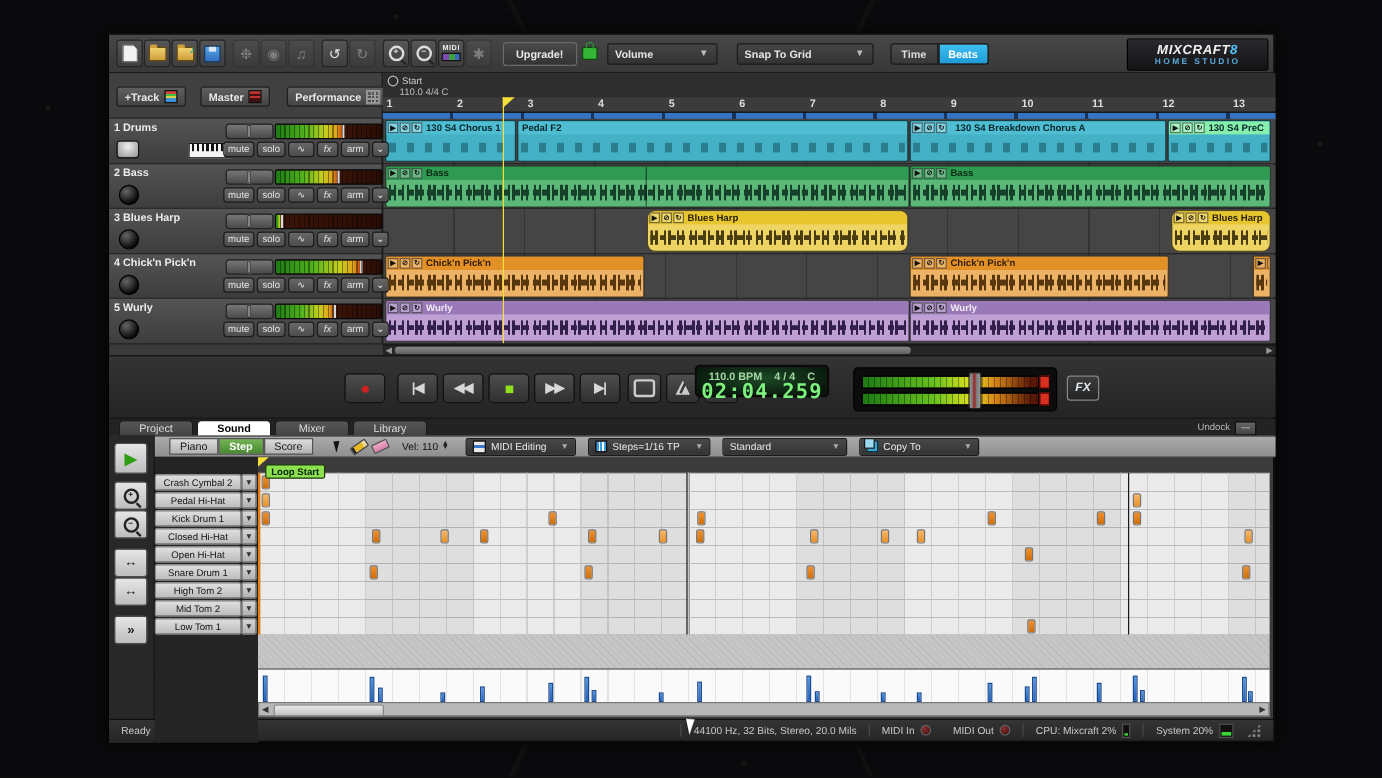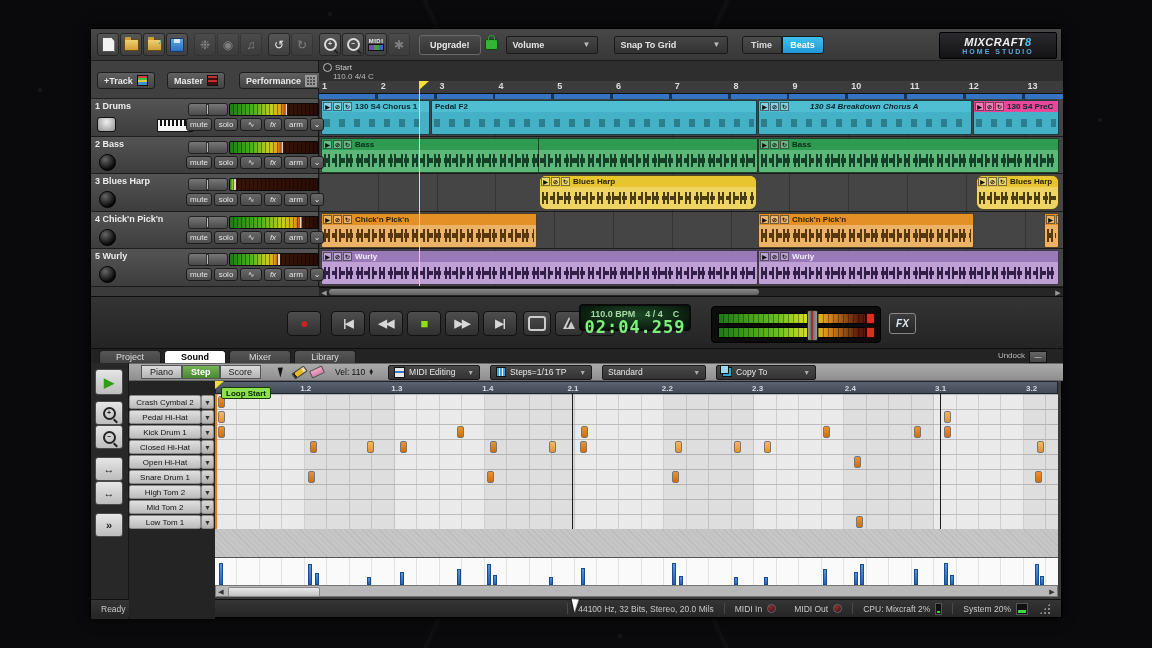--- a/index.html
+++ b/index.html
@@ -371,28 +371,28 @@
               </div>
               <div class="clipbody">
                 <div class="wave midi" style="--wv: #0e4a55;"></div>
               </div>
             </div>
             <div class="clip" style="left: 439px; width: 214px; background: rgb(69, 177, 198);">
               <div class="cliphead" style="background: rgb(79, 189, 210); color: rgb(6, 38, 44);">
                 <span class="chip">▶</span>
                 <span class="chip">⊘</span>
                 <span class="chip">↻</span>
-                <span style="padding-left: 20px; font-style: italic;">130 S4 Breakdown Chorus A</span>
+                <span style="padding-left: 6px;">130 S4 Breakdown Chorus A</span>
               </div>
               <div class="clipbody">
                 <div class="wave midi" style="--wv: #0e4a55;"></div>
               </div>
             </div>
             <div class="clip" style="left: 654px; width: 86px; background: rgb(69, 177, 198);">
-              <div class="cliphead" style="background: #ec4899; color: rgb(6, 38, 44);">
+              <div class="cliphead" style="background: #86efac; color: rgb(6, 38, 44);">
                 <span class="chip">▶</span>
                 <span class="chip">⊘</span>
                 <span class="chip">↻</span>
                 <span style="padding-left: 2px;">130 S4 PreC</span>
               </div>
               <div class="clipbody">
                 <div class="wave midi" style="--wv: #0e4a55;"></div>
               </div>
             </div>
           </div>
@@ -729,31 +729,20 @@
         <span class="drumlab" style="top: 119px;">Mid Tom 2</span>
         <span class="drumchev" style="top: 119px;">▼</span>
         <span class="drumlab" style="top: 134px;">Low Tom 1</span>
         <span class="drumchev" style="top: 134px;">▼</span>
       </div>
     <div class="abs" id="addedit">
       <span class="aeic"></span>
       <span>Add/Edit</span>
       <span style="font-size:7px;color:#aaa;">▼</span>
     </div>
-    <div class="abs" id="stepruler">
-        <span class="srlab" style="left: 84.201px;">1.2</span>
-        <span class="srlab" style="left: 175.245px;">1.3</span>
-        <span class="srlab" style="left: 266.289px;">1.4</span>
-        <span class="srlab" style="left: 351.432px;">2.1</span>
-        <span class="srlab" style="left: 445.848px;">2.2</span>
-        <span class="srlab" style="left: 536.049px;">2.3</span>
-        <span class="srlab" style="left: 628.779px;">2.4</span>
-        <span class="srlab" style="left: 718.98px;">3.1</span>
-        <span class="srlab" style="left: 810.024px;">3.2</span>
-      </div>
     <div class="abs" id="stepgrid">
       <span class="abs" id="loopline"></span>
     <span class="barline abs" style="left: 357.432px;"></span>
         <span class="barline abs" style="left: 724.98px;"></span>
         <span class="note hi" style="left: 2.686px; top: 1.5px;"></span>
         <span class="note med" style="left: 2.686px; top: 16.5px;"></span>
         <span class="note med" style="left: 728.509px; top: 16.5px;"></span>
         <span class="note hi" style="left: 2.686px; top: 31.5px;"></span>
         <span class="note hi" style="left: 242.098px; top: 31.5px;"></span>
         <span class="note hi" style="left: 366.019px; top: 31.5px;"></span>

